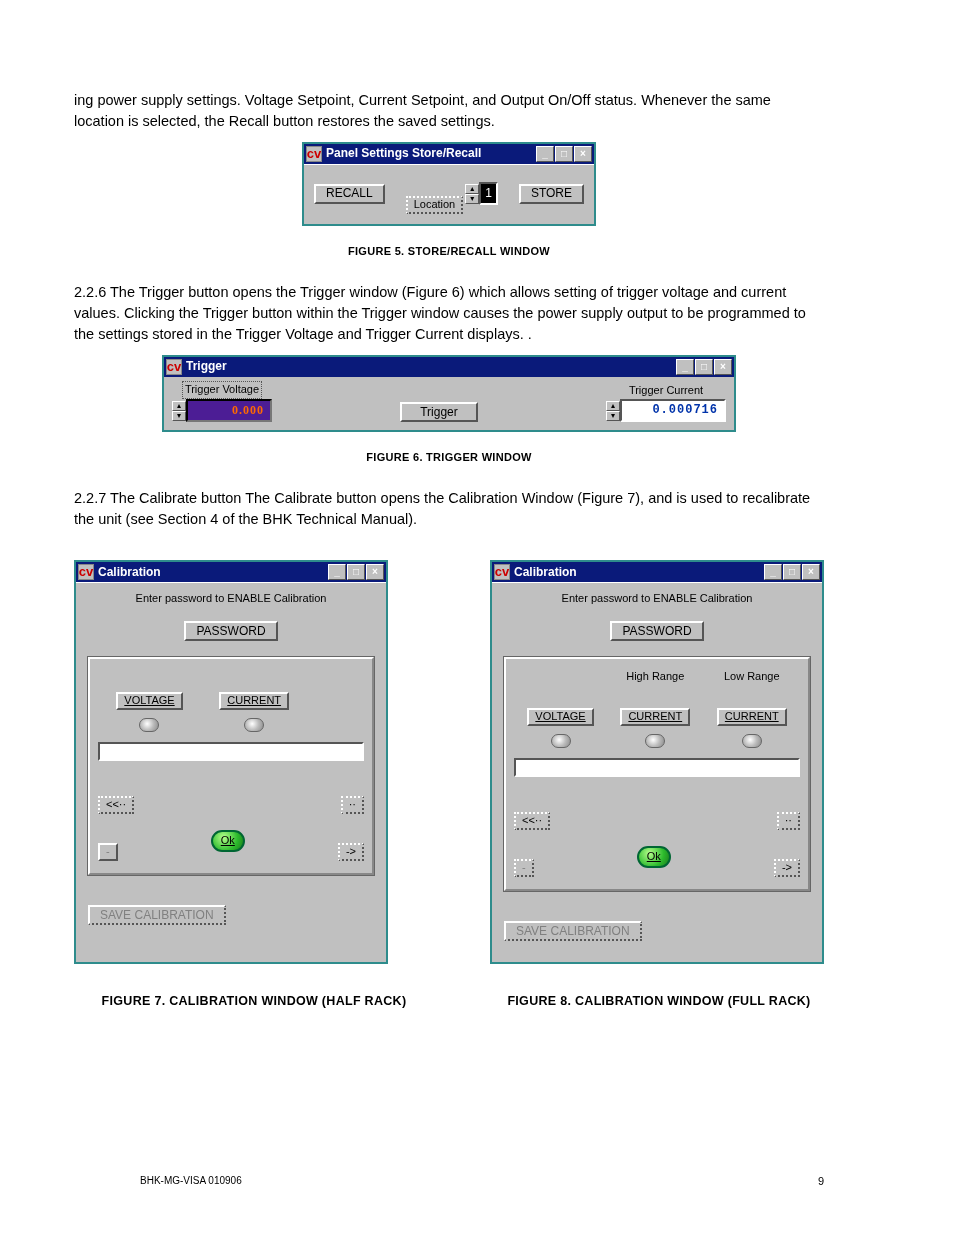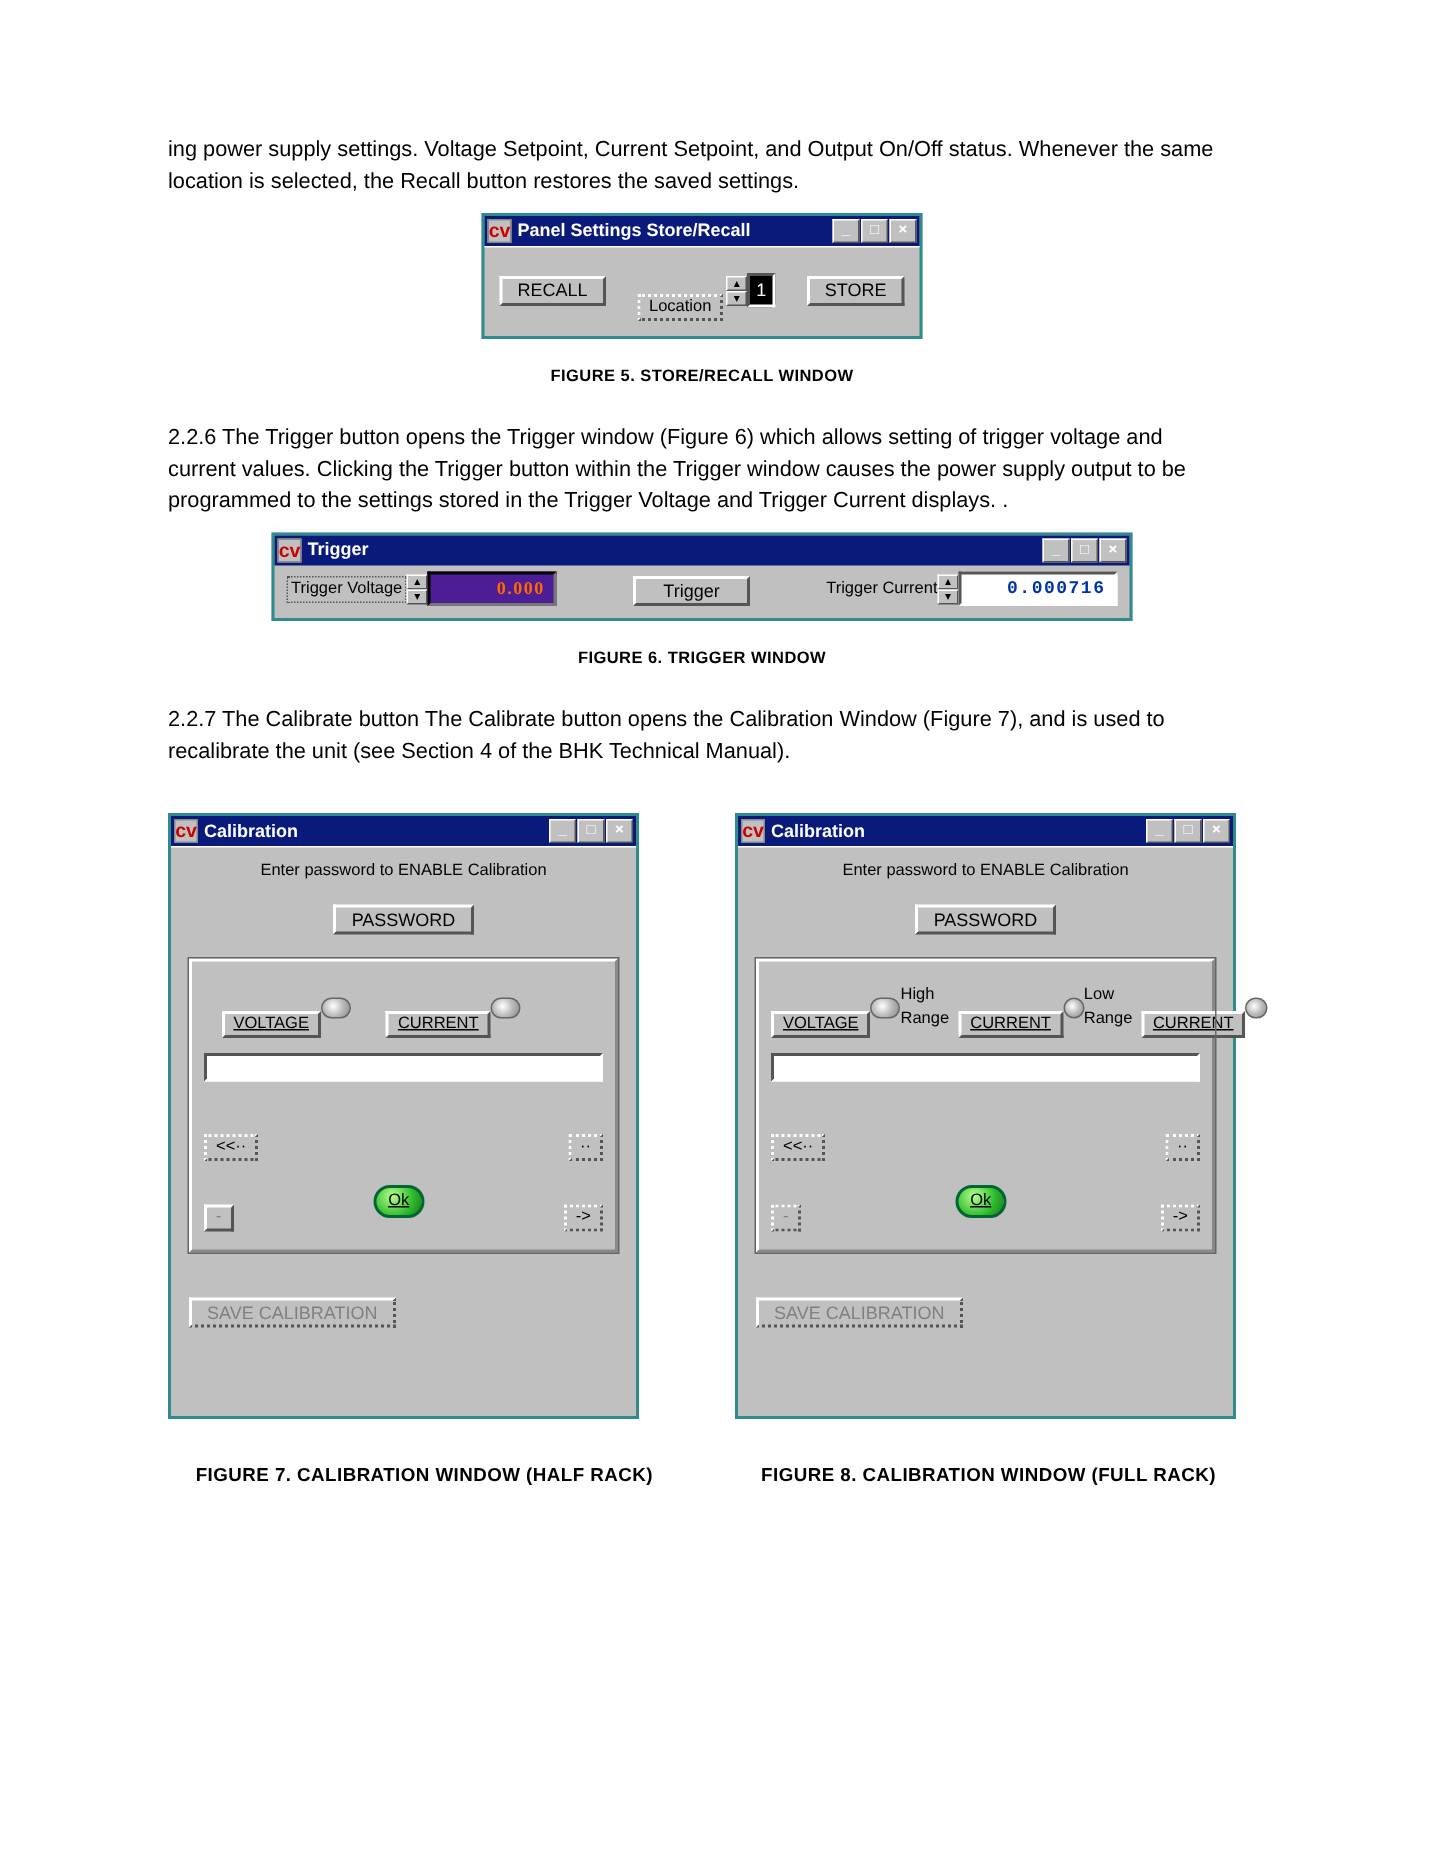--- a/index.html
+++ b/index.html
@@ -7,21 +7,21 @@
     font-family: Arial, Helvetica, sans-serif;
     font-size: 14.5px;
     line-height: 1.45;
     color: #000;
     background: #fff;
   }
   .page {
     width: 934px;
     min-height: 1235px;
     box-sizing: border-box;
-    padding: 90px 110px 60px 112px;
+    padding: 90px 110px 60px 74px;
     position: relative;
   }
   .para { margin: 0 0 10px 0; }
   .caption {
     text-align: center;
     font-weight: bold;
     font-size: 11px;
     margin: 18px 0 22px 0;
     letter-spacing: .3px;
   }
@@ -117,21 +117,21 @@
     padding:1px 6px; text-align:right; min-width:90px;
     letter-spacing:1px;
   }
   .center-figure { display:flex; justify-content:center; }
 
   
   .trigger-row{
     display:flex; align-items:flex-end; justify-content:space-between;
     padding:4px 8px 8px 8px;
   }
-  .stack { display:flex; align-items:center; }
+  .stack { display:flex; flex-direction:column; align-items:center; }
 
   
   .calib .client{ padding:8px 12px 14px 12px; }
   .pwrow{ text-align:center; font-size:11px; }
   .pwbox{ margin:14px 0 16px 0; display:flex; justify-content:center;}
   .groupbox{
     border:2px solid #888;
     border-left-color:#fff; border-top-color:#fff;
     outline:1px solid #666;
     padding:10px 8px 12px 8px;
@@ -360,13 +360,17 @@
 
           <div class="saverow">
             <span class="btn3d grey" style="border-bottom-style:dotted;border-right-style:dotted;">SAVE CALIBRATION</span>
           </div>
         </div>
       </div>
       <div class="caption" style="width:330px;">FIGURE 8.    CALIBRATION WINDOW (FULL RACK)</div>
     </div>
   </div>
 
+  <div class="footer">
+    <span class="left">BHK-MG-VISA 010906</span>
+    <span>9</span>
+  </div>
 </div>
 
 </body></html>

